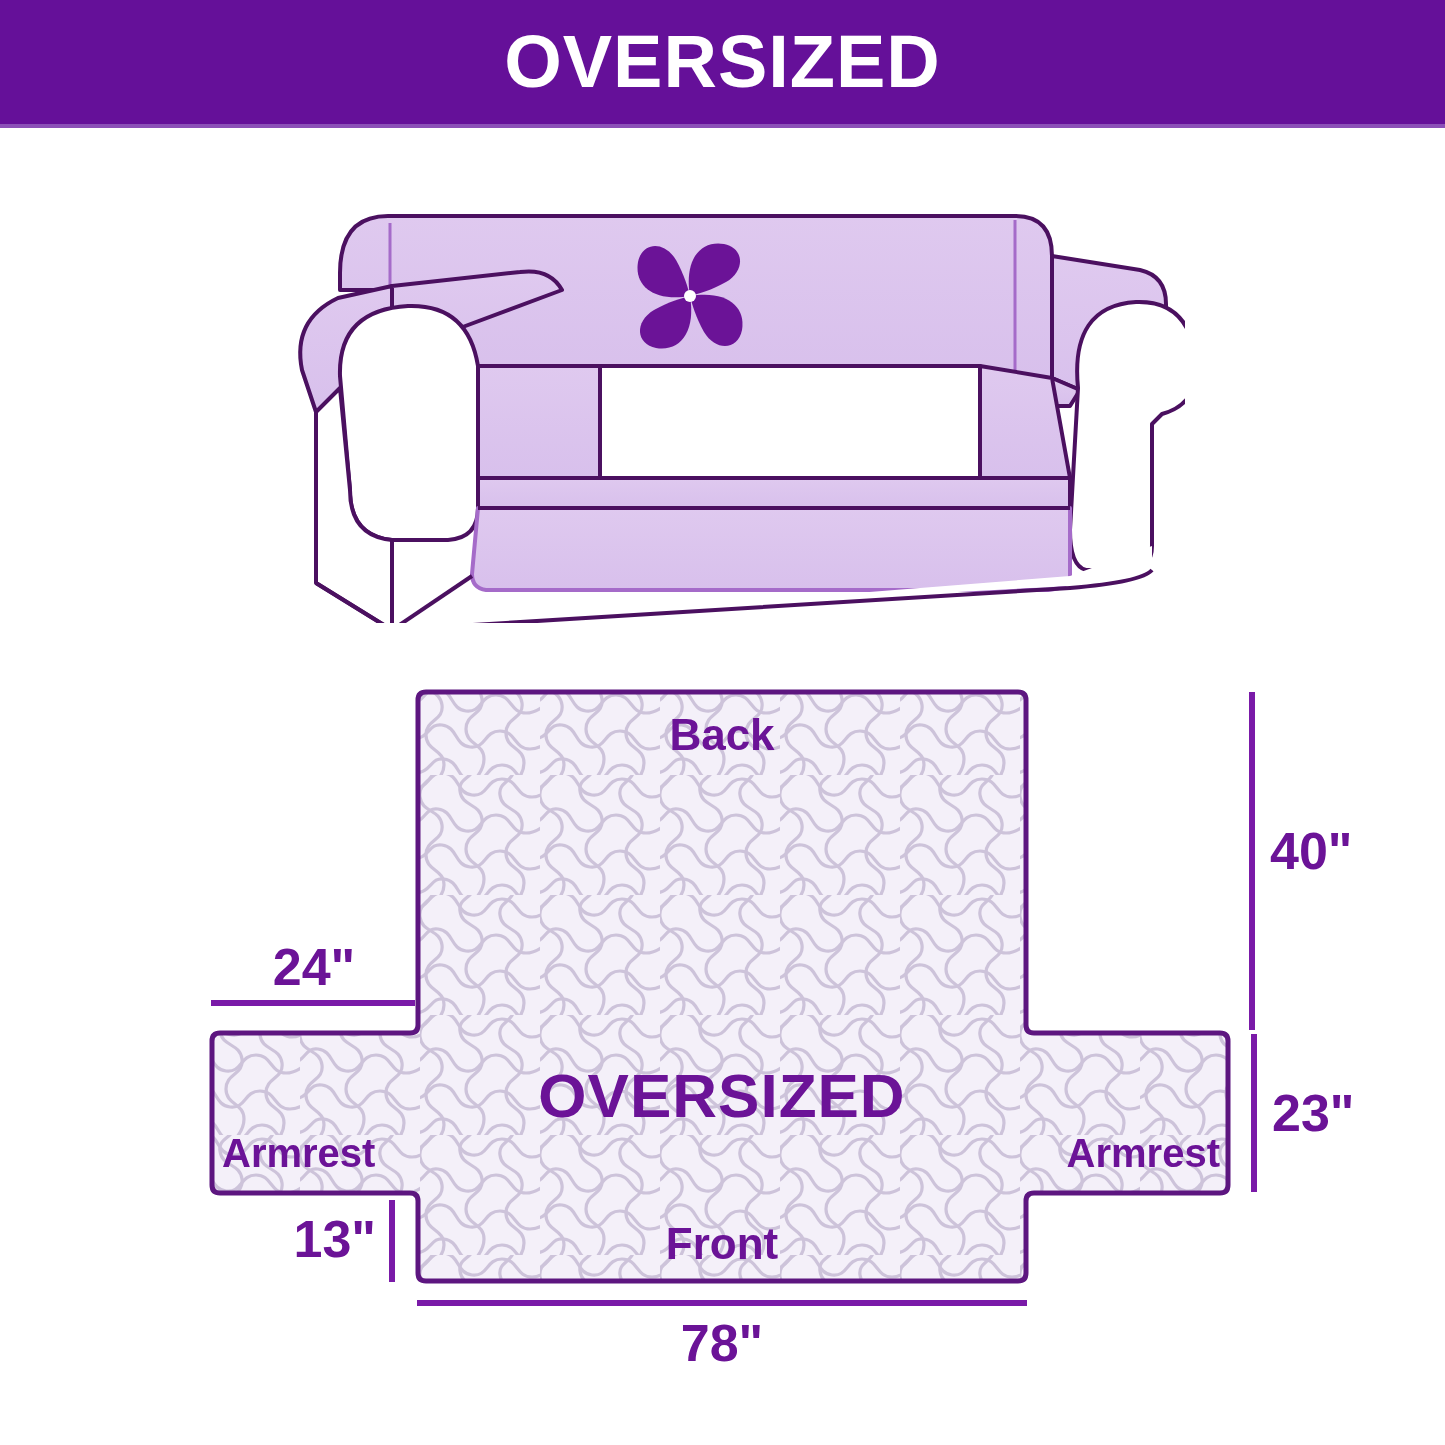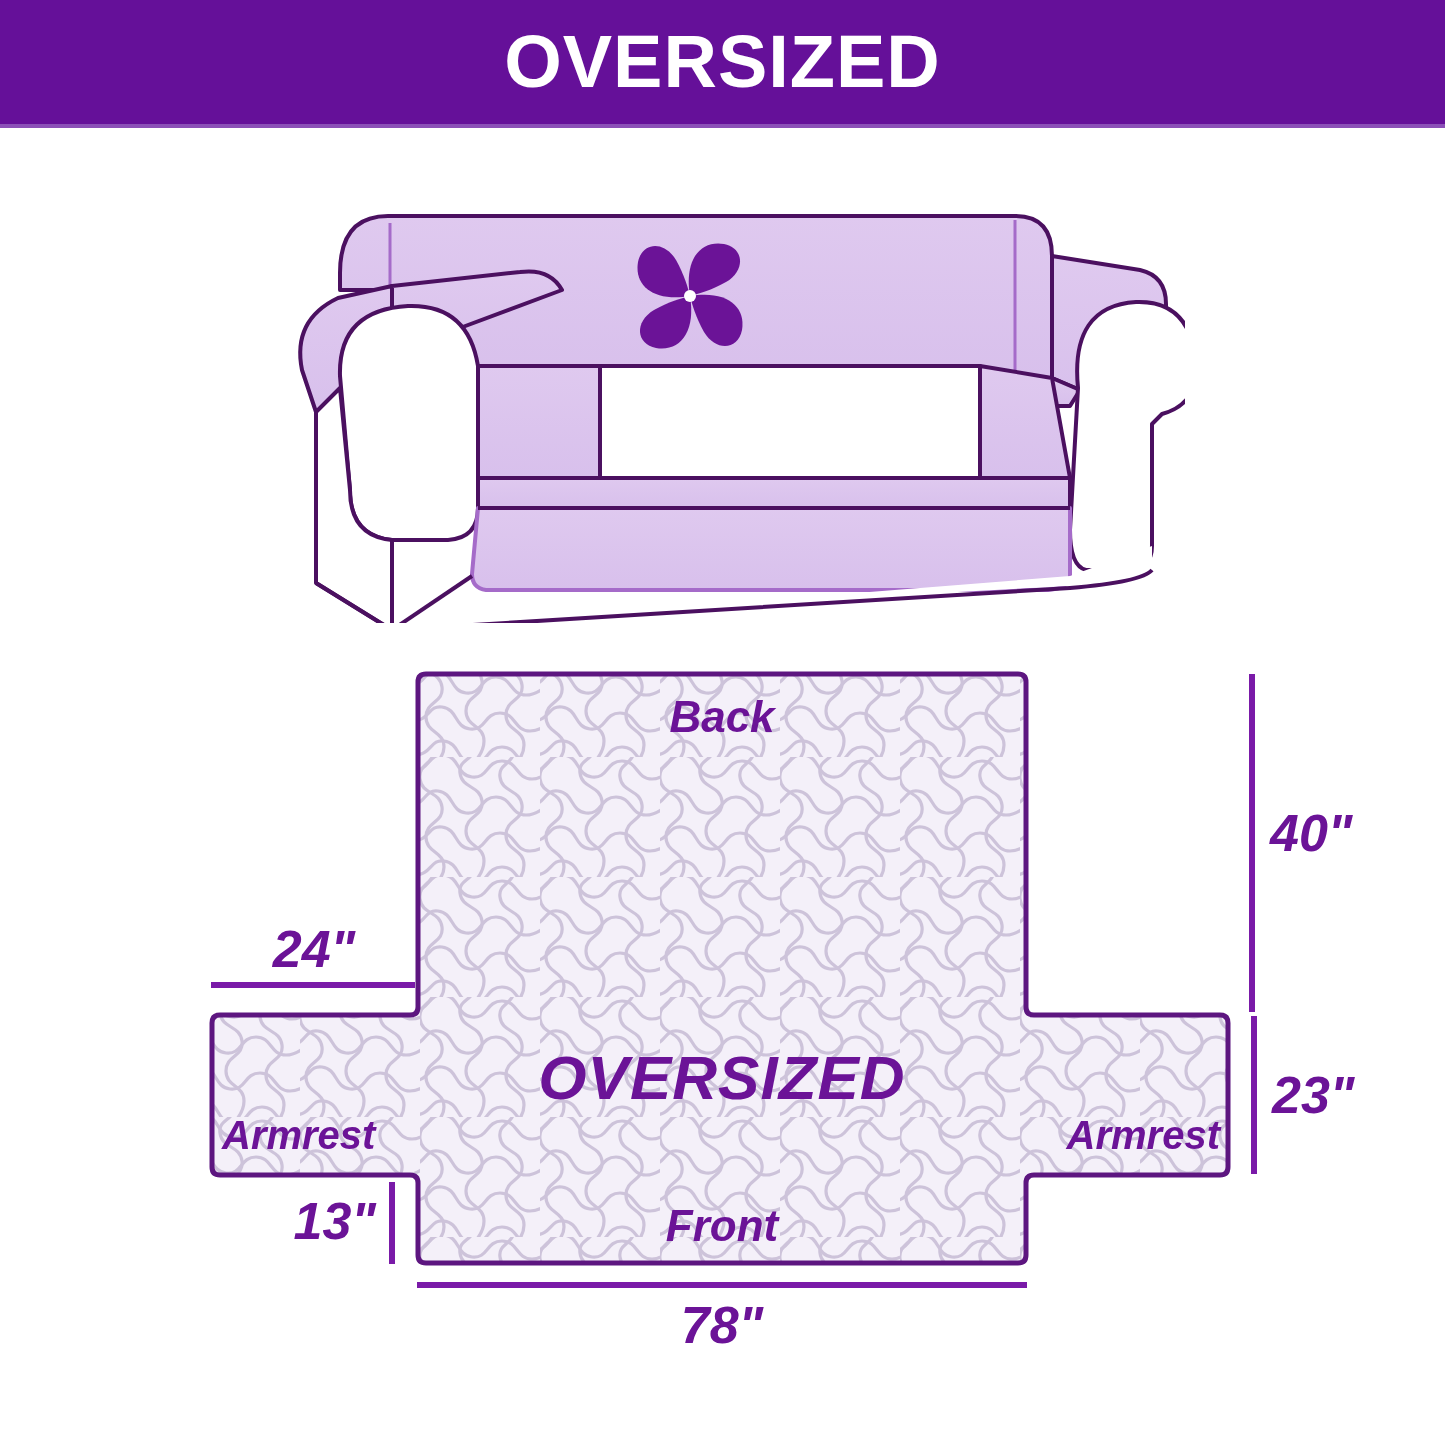--- a/index.html
+++ b/index.html
@@ -32,21 +32,21 @@
   }
 
   
   #sofa-illustration{
     position:absolute;left:280px;top:178px;width:905px;height:445px;
   }
   #sofa-illustration svg{display:block;width:100%;height:100%;}
 
   
   #dimension-diagram{
-    position:absolute;left:180px;top:637px;width:1180px;height:730px;font-style:italic;
+    position:absolute;left:180px;top:655px;width:1180px;height:730px;
   }
   #dimension-diagram svg{display:block;width:100%;height:100%;}
 
   .dim-text{
     font-family:"Liberation Sans", sans-serif;
     font-weight:bold;
     fill:#6b1397;
   }
   .panel-label{
     font-family:"Liberation Sans", sans-serif;

